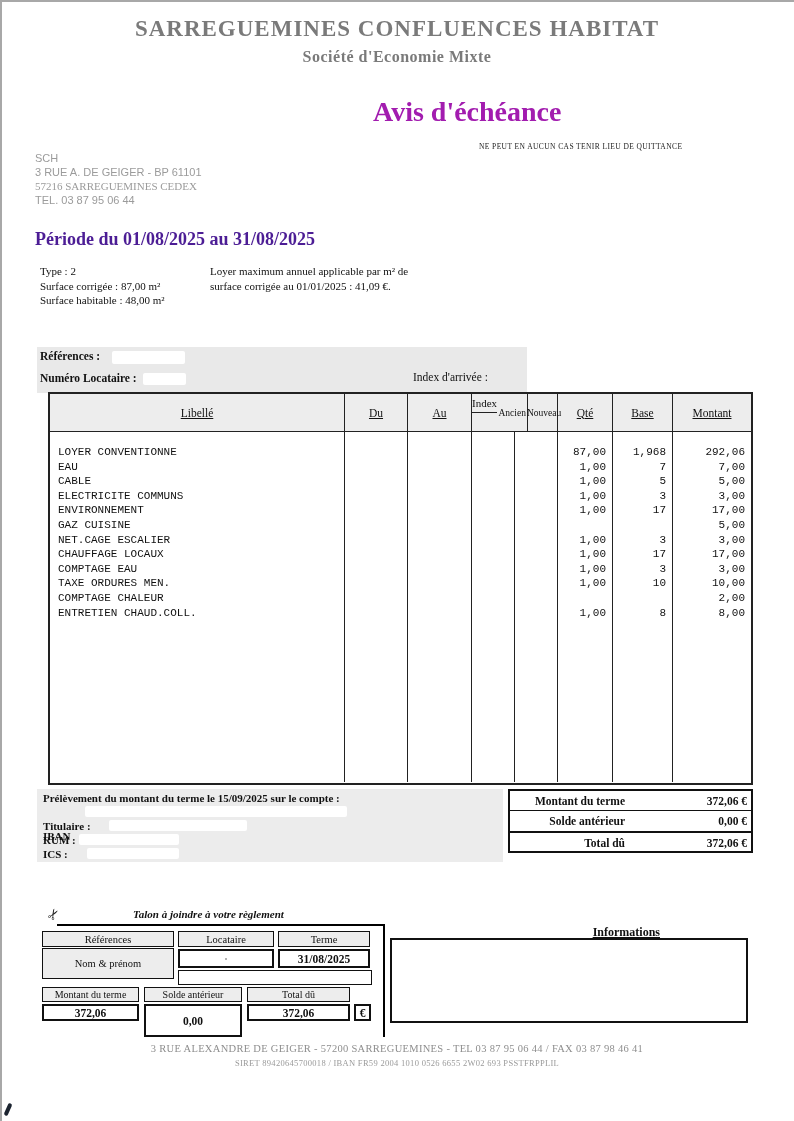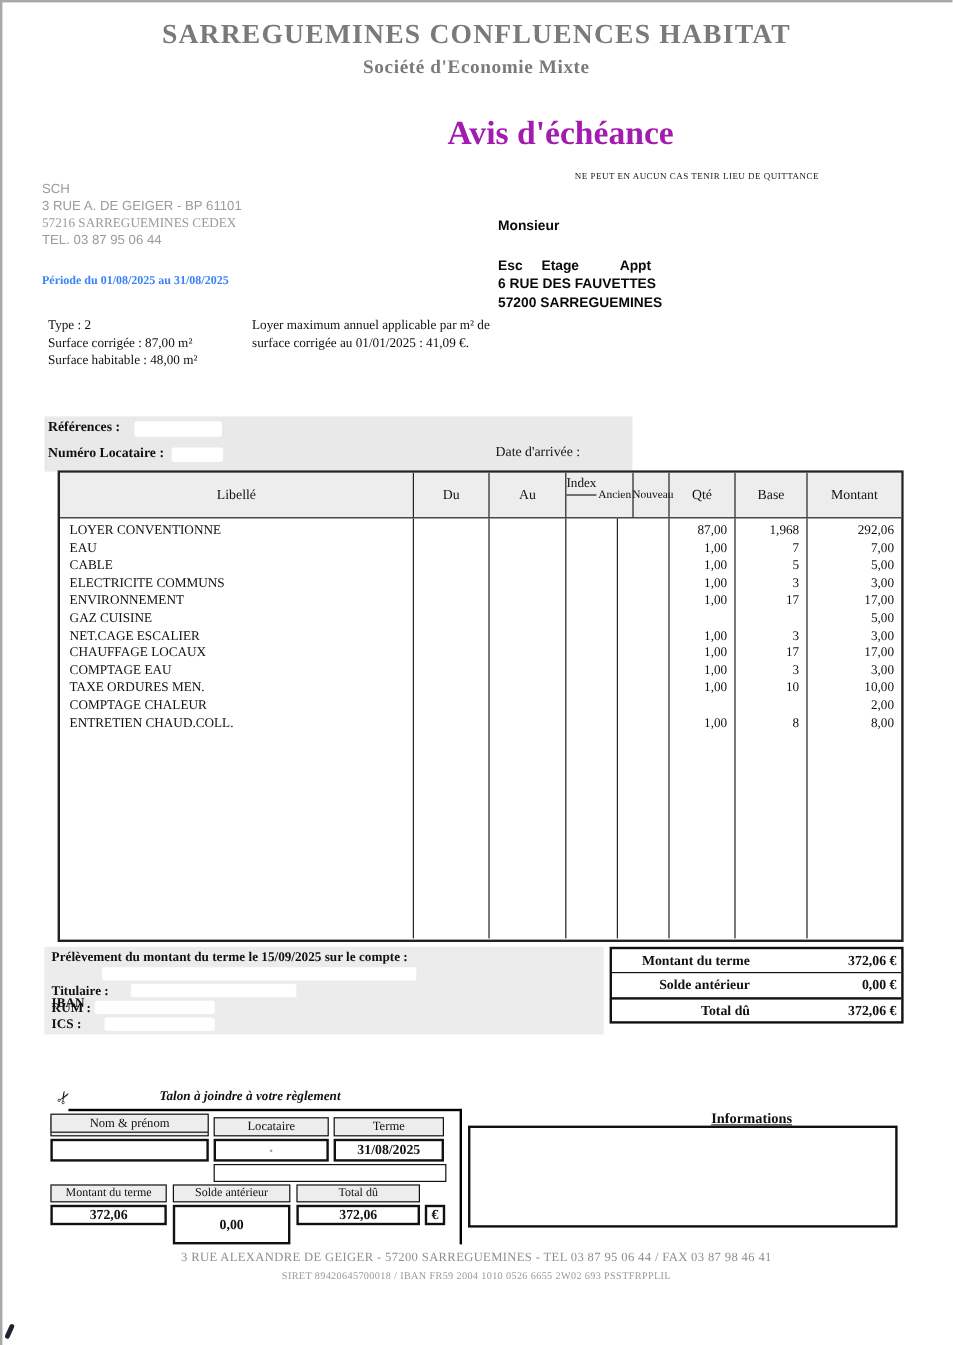--- a/index.html
+++ b/index.html
@@ -15,21 +15,21 @@
 
   
   .company{left:0;right:0;top:16px;text-align:center;font-size:23px;font-weight:bold;
            color:#7a7a7a;letter-spacing:1px;}
   .subtitle{left:0;right:0;top:48px;text-align:center;font-size:16px;font-weight:bold;
             color:#7a7a7a;letter-spacing:.5px;}
   .doctitle{left:373px;top:96px;font-size:28px;font-weight:bold;color:#a21caf;}
   .docnote{left:479px;top:142px;font-size:7.5px;color:#222;letter-spacing:.4px;}
 
   .sender{left:35px;top:151px;font-size:11px;color:#9b9b9b;line-height:14px;}
-  .periode{left:35px;top:229px;font-size:10px;font-weight:bold;color:#3b82f6;}
+  .periode{left:35px;top:229px;font-size:18px;font-weight:bold;color:#4c1d95;}
 
   .recipient{left:415px;top:183px;font-size:11.5px;font-weight:bold;color:#0a0a0a;}
   .esc-line{margin-top:21px;}
   .esc-line span{display:inline-block;}
   .w-esc{width:33px;} .w-etage{width:62px;}
   .recipient .addr{margin-top:2px;line-height:14px;}
 
   .dwell-left{left:40px;top:264px;font-size:11px;line-height:14.5px;}
   .dwell-right{left:210px;top:264px;width:208px;font-size:11px;line-height:14.5px;}
 
@@ -37,32 +37,32 @@
   .refs-lab1{left:3px;top:3px;font-size:11.5px;font-weight:bold;}
   .refs-lab2{left:3px;top:25px;font-size:11.5px;font-weight:bold;}
   .redact{position:absolute;background:#ffffff;border-radius:2px;}
   .date-arr{left:413px;top:371px;font-size:11.5px;}
 
   
   .maintable{left:48px;top:392px;width:705px;height:393px;border:2px solid #222;
              box-sizing:border-box;background:#fff;}
   .mt-header{display:flex;height:38px;background:#ededed;border-bottom:1px solid #222;box-sizing:border-box;}
   .hcol{border-right:1px solid #222;box-sizing:border-box;display:flex;align-items:center;
-        justify-content:center;font-size:11.5px;}
+        justify-content:center;font-size:11.5px;text-decoration:underline;}
   .c-lib{width:295px;} .c-du{width:63px;} .c-au{width:64px;}
   .c-index{width:86px;display:flex;flex-direction:row;border-right:1px solid #222;box-sizing:border-box;}
   .idx-title{height:19px;border-bottom:1px solid #222;box-sizing:border-box;display:flex;
              align-items:center;justify-content:center;font-size:11px;}
   .idx-sub{flex:1;display:flex;}
   .idx-sub div{width:50%;display:flex;align-items:center;justify-content:center;font-size:9.5px;
                box-sizing:border-box;}
   .idx-sub div:first-child{border-right:1px solid #222;}
   .c-qte{width:55px;} .c-base{width:60px;} .c-mont{width:78px;border-right:none;}
   .mt-body{display:flex;height:calc(100% - 39px);}
-  .bcol{border-right:1px solid #222;box-sizing:border-box;padding-top:3px;overflow:hidden;}
+  .bcol{border-right:1px solid #222;box-sizing:border-box;padding-top:13px;overflow:hidden;font-family:Liberation Mono, monospace;}
   .b-lib{width:295px;} .b-du{width:63px;} .b-au{width:64px;} .b-anc{width:43px;} .b-nou{width:43px;}
   .b-qte{width:55px;} .b-base{width:60px;} .b-mont{width:78px;border-right:none;}
   .tline{height:14.6px;line-height:14.6px;font-size:11px;white-space:nowrap;}
   .tline.txt{padding-left:8px;}
   .tline.num{padding-right:6px;text-align:right;}
 
   
   .payblock{left:37px;top:789px;width:466px;height:73px;background:#ececec;font-size:11px;
             font-weight:bold;}
   .payblock .pl{position:absolute;left:6px;white-space:nowrap;}
@@ -110,45 +110,35 @@
 
   <div class="abs sender sans">
     <div>SCH</div>
     <div>3 RUE A. DE GEIGER - BP 61101</div>
     <div class="serif">57216 SARREGUEMINES CEDEX</div>
     <div>TEL. 03 87 95 06 44</div>
   </div>
 
   <div class="abs periode">Période du 01/08/2025 au 31/08/2025</div>
 
-  <div class="abs recipient sans">
-    <div>Monsieur</div>
-    <div class="esc-line">
-      <span class="w-esc">Esc</span>
-      <span class="w-etage">Etage</span>
-      <span>Appt</span>
-    </div>
-    <div class="addr">6 RUE DES FAUVETTES</div>
-    <div class="addr">57200 SARREGUEMINES</div>
-  </div>
 
   <div class="abs dwell-left">
     <div>Type : 2</div>
     <div>Surface corrigée : 87,00 m²</div>
     <div>Surface habitable : 48,00 m²</div>
   </div>
   <div class="abs dwell-right">Loyer maximum annuel applicable par m² de surface corrigée au 01/01/2025 : 41,09 €.</div>
 
   <div class="abs refsblock">
     <div class="abs refs-lab1">Références :</div>
     <div class="redact" style="left:75px;top:4px;width:73px;height:13px;"></div>
     <div class="abs refs-lab2">Numéro Locataire :</div>
     <div class="redact" style="left:106px;top:26px;width:43px;height:12px;"></div>
   </div>
-  <div class="abs date-arr">Date d'arrivée :</div>
+  <div class="abs date-arr">Index d'arrivée :</div>
 
   <div class="abs maintable">
     <div class="mt-header">
       <div class="hcol c-lib">Libellé</div>
       <div class="hcol c-du">Du</div>
       <div class="hcol c-au">Au</div>
       <div class="c-index">
         <div class="idx-title">Index</div>
         <div class="idx-sub">
           <div>Ancien</div>
@@ -258,21 +248,21 @@
   <div class="tcell" style="left:42px;top:931px;width:132px;height:16px;">Références</div>
   <div class="tcell" style="left:178px;top:931px;width:96px;height:16px;">Locataire</div>
   <div class="tcell" style="left:278px;top:931px;width:92px;height:16px;">Terme</div>
 
   <div class="tcell white" style="left:42px;top:949px;width:132px;height:19px;"></div>
   <div class="tcell white" style="left:178px;top:949px;width:96px;height:19px;">
       <span class="dot"></span>
     </div>
   <div class="tcell white val" style="left:278px;top:949px;width:92px;height:19px;">31/08/2025</div>
 
-  <div class="tcell" style="left:42px;top:928px;width:132px;height:16px;">Nom &amp; prénom</div>
+  <div class="tcell" style="left:42px;top:948px;width:132px;height:31px;">Nom &amp; prénom</div>
   <div class="tcell white" style="left:178px;top:970px;width:194px;height:15px;border-width:1px;"></div>
 
   <div class="tcell small" style="left:42px;top:987px;width:97px;height:15px;">Montant du terme</div>
   <div class="tcell small" style="left:144px;top:987px;width:98px;height:15px;">Solde antérieur</div>
   <div class="tcell small" style="left:247px;top:987px;width:103px;height:15px;">Total dû</div>
 
   <div class="tcell white val" style="left:42px;top:1004px;width:97px;height:17px;">372,06</div>
   <div class="tcell white val" style="left:144px;top:1004px;width:98px;height:33px;">0,00</div>
   <div class="tcell white val" style="left:247px;top:1004px;width:103px;height:17px;">372,06</div>
   <div class="tcell white val" style="left:354px;top:1004px;width:17px;height:17px;">€</div>

